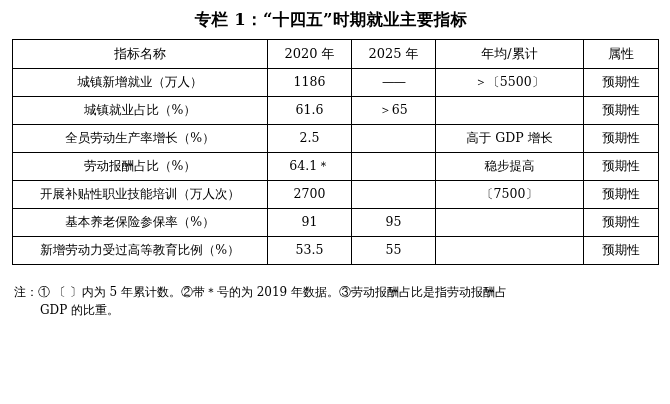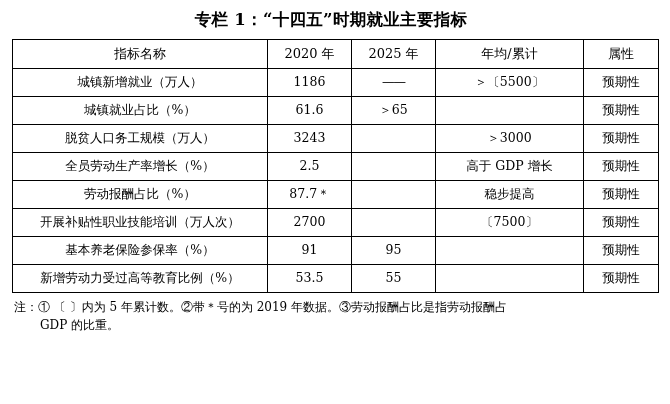--- a/index.html
+++ b/index.html
@@ -51,21 +51,21 @@
   }
   .col-name  { width: 255px; }
   .col-2020  { width: 84px; }
   .col-2025  { width: 84px; }
   .col-avg   { width: 148px; }
   .col-attr  { width: 75px; }
   .dash {
     letter-spacing: -1px;
   }
   .notes {
-    margin-top: 5px;
+    margin-top: 18px;
     font-size: 12px;
     line-height: 1.5;
     text-align: left;
     padding-left: 2px;
   }
   .notes .indent {
     display: block;
     padding-left: 26px;
   }
   .nowrap { white-space: nowrap; }
@@ -103,36 +103,29 @@
         <td>预期性</td>
       </tr>
       <tr>
         <td>城镇就业占比（%）</td>
         <td>61.6</td>
         <td>＞65</td>
         <td></td>
         <td>预期性</td>
       </tr>
       <tr>
-        <td>脱贫人口务工规模（万人）</td>
-        <td>3243</td>
-        <td></td>
-        <td class="nowrap">＞3000</td>
-        <td>预期性</td>
-      </tr>
-      <tr>
         <td>全员劳动生产率增长（%）</td>
         <td>2.5</td>
         <td></td>
         <td class="nowrap">高于 GDP 增长</td>
         <td>预期性</td>
       </tr>
       <tr>
         <td>劳动报酬占比（%）</td>
-        <td>87.7＊</td>
+        <td>64.1＊</td>
         <td></td>
         <td class="nowrap">稳步提高</td>
         <td>预期性</td>
       </tr>
       <tr>
         <td>开展补贴性职业技能培训（万人次）</td>
         <td>2700</td>
         <td></td>
         <td class="nowrap">〔7500〕</td>
         <td>预期性</td>

